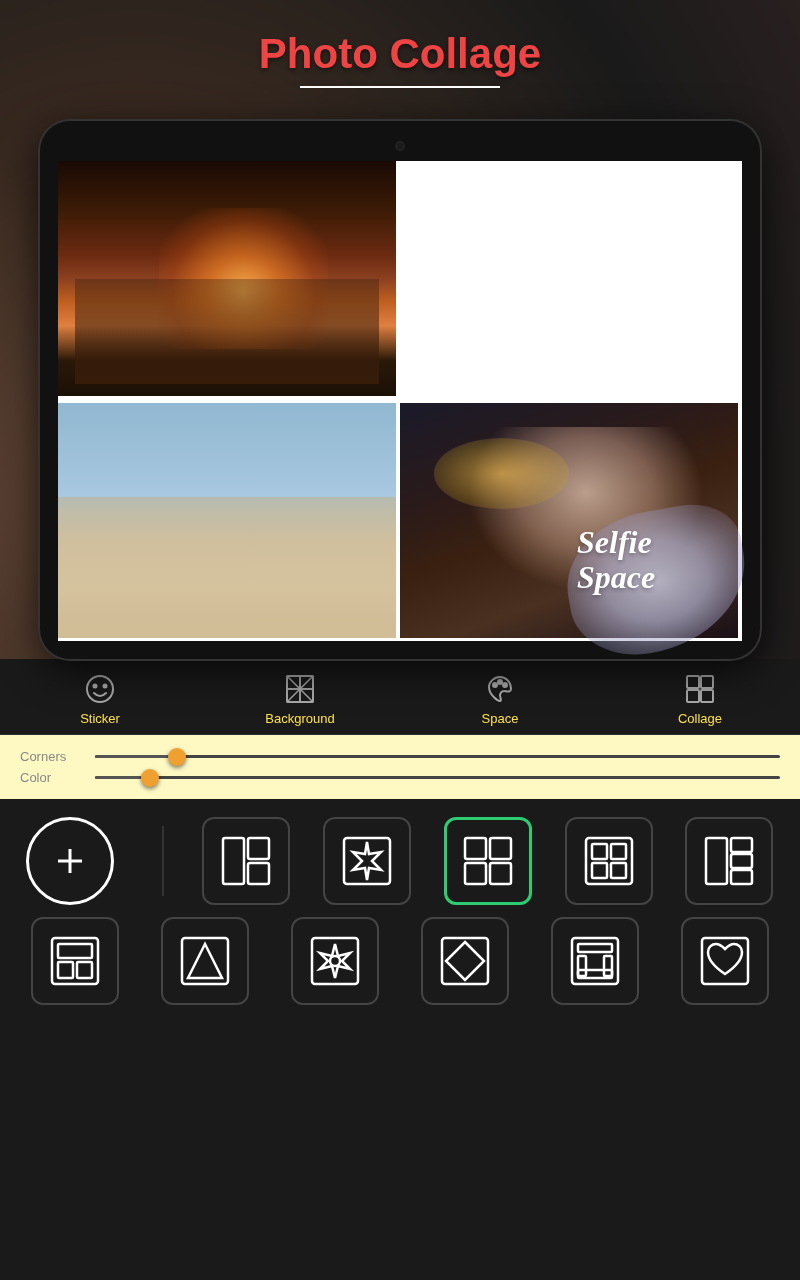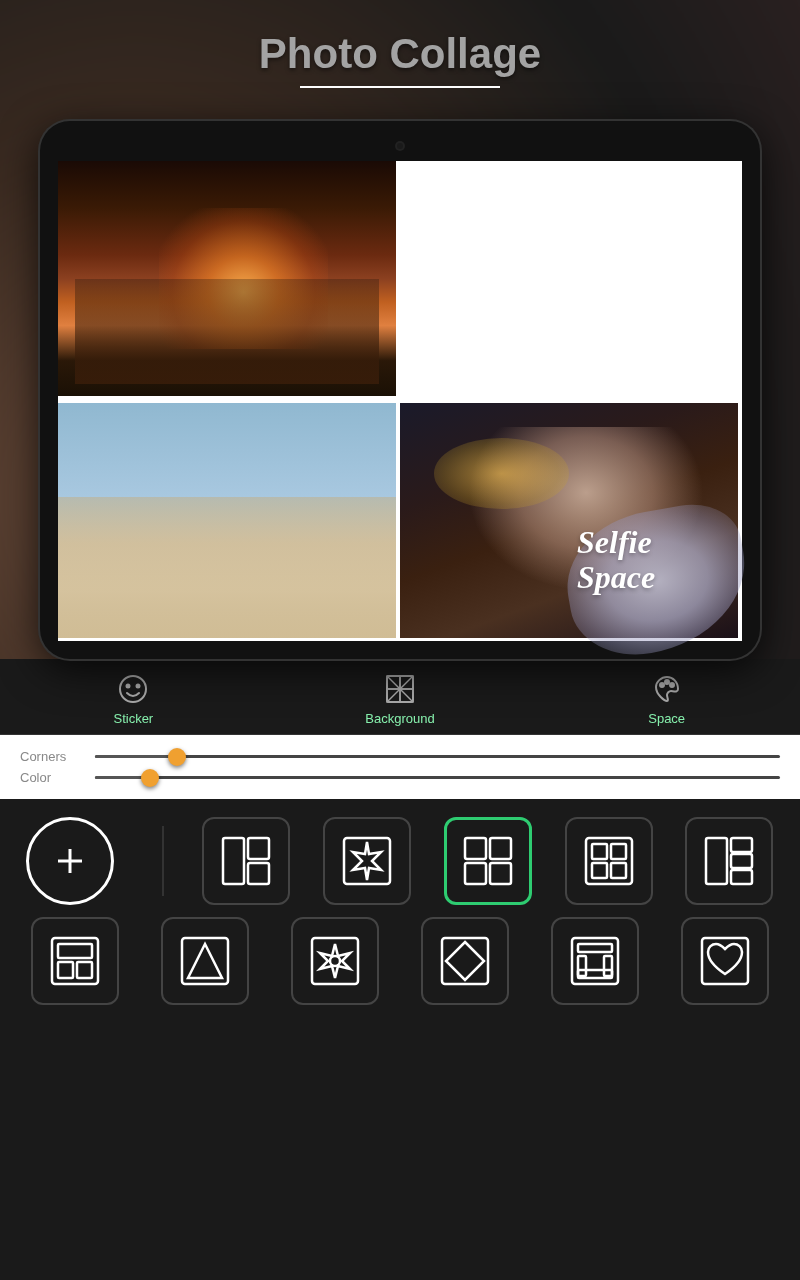--- a/index.html
+++ b/index.html
@@ -34,21 +34,21 @@
 
     
     .header {
       text-align: center;
       padding: 30px 20px 15px;
       color: white;
     }
     .header h1 {
       font-size: 42px;
       font-weight: 900;
-      color: #a3a3a3;
+      color: #ef4444;
       text-shadow: 0 2px 4px rgba(0,0,0,0.5);
       text-align: right;
     }
     .header-divider {
       width: 200px;
       height: 2px;
       background: white;
       margin: 8px auto;
     }
     .header p {
@@ -252,27 +252,27 @@
     .tab-icon {
       width: 36px;
       height: 36px;
       display: flex;
       align-items: center;
       justify-content: center;
     }
 
     .tab-label {
       font-size: 13px;
-      color: #86efac;
+      color: #fde047;
     }
 
     
     .sliders-section {
       padding: 8px 20px;
-      background: #ffffff;
+      background: #fef9c3;
     }
     .slider-row {
       display: flex;
       align-items: center;
       margin: 6px 0;
       gap: 15px;
     }
     .slider-label {
       font-size: 13px;
       color: #888;
@@ -456,20 +456,31 @@
           <svg class="tab-svg" viewBox="0 0 32 32">
             <path d="M16 4 C10 4 5 9 5 14 C5 22 14 28 16 28 C18 28 16 24 16 22 C16 20 18 18 20 18 C22 18 27 20 27 16 C27 9 22 4 16 4Z" stroke="#aaa" stroke-width="2" fill="none"></path>
             <circle cx="11" cy="12" r="2" fill="#aaa"></circle>
             <circle cx="16" cy="9" r="2" fill="#aaa"></circle>
             <circle cx="21" cy="12" r="2" fill="#aaa"></circle>
           </svg>
         </div>
         <span class="tab-label">Space</span>
       </div>
 
+      <div class="tab-item">
+        <div class="tab-icon">
+          <svg class="tab-svg" viewBox="0 0 32 32">
+            <rect x="3" y="3" width="12" height="12" rx="1" stroke="#aaa" stroke-width="2" fill="none"></rect>
+            <rect x="17" y="3" width="12" height="12" rx="1" stroke="#aaa" stroke-width="2" fill="none"></rect>
+            <rect x="3" y="17" width="12" height="12" rx="1" stroke="#aaa" stroke-width="2" fill="none"></rect>
+            <rect x="17" y="17" width="12" height="12" rx="1" stroke="#aaa" stroke-width="2" fill="none"></rect>
+          </svg>
+        </div>
+        <span class="tab-label">Collage</span>
+      </div>
     </div>
 
     <div class="sliders-section">
       <div class="slider-row">
         <span class="slider-label">Corners</span>
         <div class="slider-track">
           <div class="slider-fill" style="width:12%;"></div>
           <div class="slider-thumb" style="left:12%;"></div>
         </div>
       </div>

